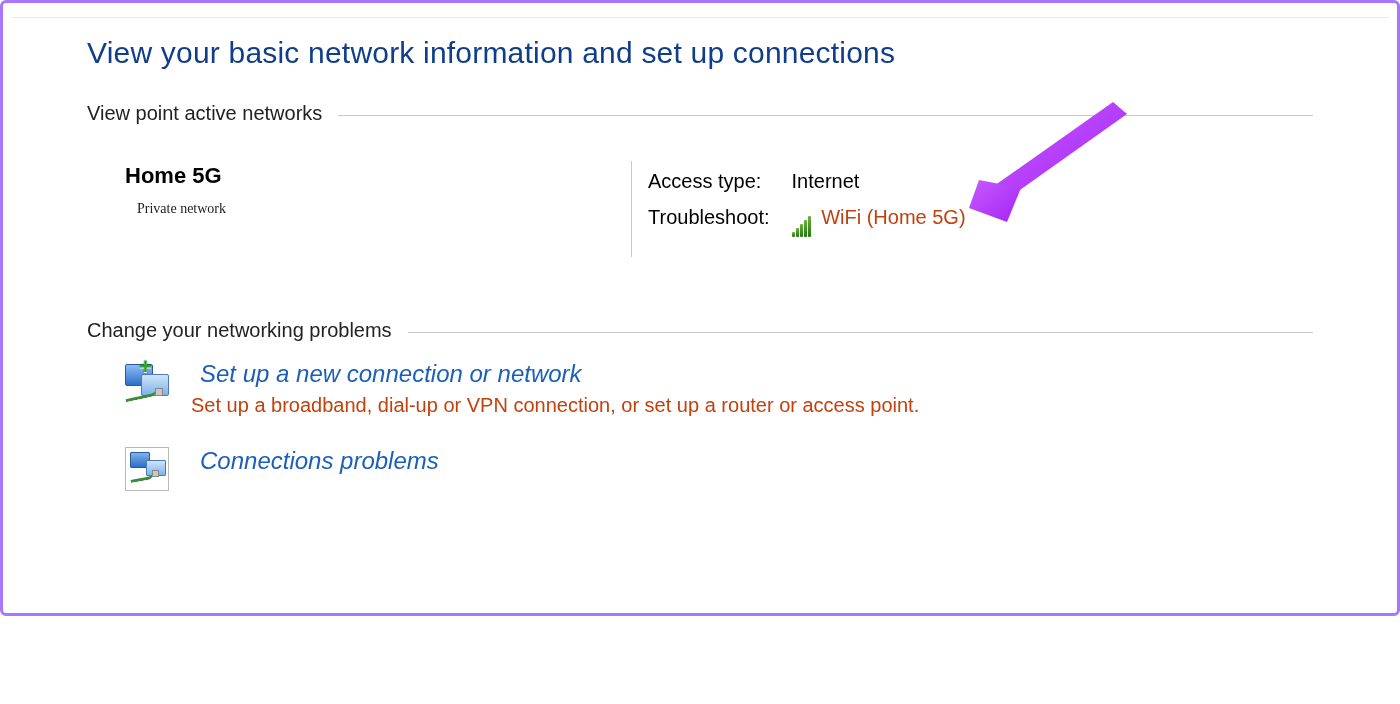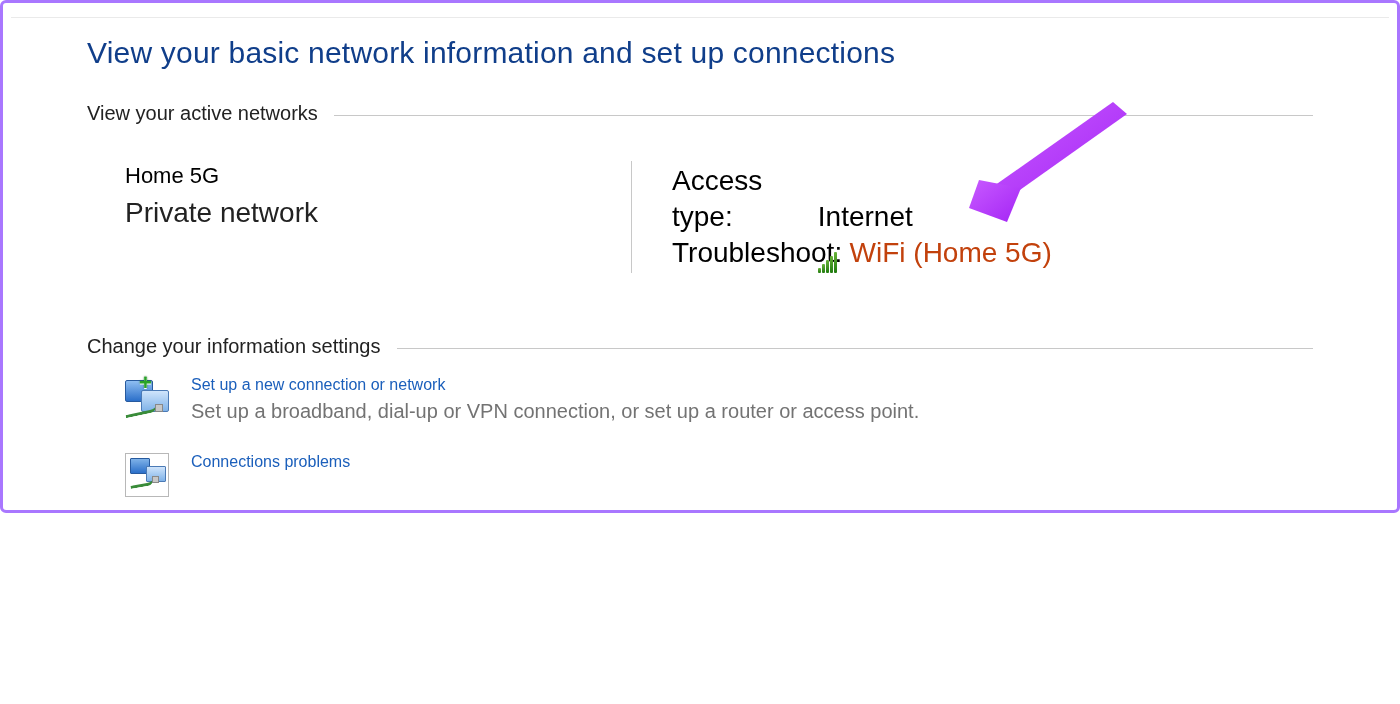--- a/index.html
+++ b/index.html
@@ -8,21 +8,21 @@
     width: 1400px;
     height: 704px;
     font-family: "Segoe UI", Arial, sans-serif;
     background: #ffffff;
     color: #000000;
     overflow: hidden;
   }
   .outer {
     box-sizing: border-box;
     width: 1400px;
-    height: 513px;
+    height: 616px;
     border: 3px solid #a977ff;
     border-radius: 6px;
     padding: 0;
   }
   .topbar {
     height: 14px;
     border-bottom: 1px solid #eaeaea;
     margin: 0 8px 0 8px;
   }
   .content {
@@ -58,40 +58,40 @@
     display: flex;
     align-items: stretch;
     margin: 36px 0 62px 38px;
   }
   .net-left {
     width: 506px;
     padding-top: 2px;
   }
   .net-name {
     font-size: 22px;
-    font-weight: 400;
+    font-weight: 700;
     margin: 0 0 8px 0;
   }
   .net-type {
-    font-size: 28px;
+    font-size: 14px;
     color: #222;
-    margin: 0;
+    margin: 12px;
+    font-family: Liberation Serif, serif;
   }
   .vdiv {
     width: 1px;
     background: #c8c8c8;
     margin-right: 16px;
     align-self: stretch;
     min-height: 96px;
   }
   .net-right {
     padding-top: 2px;
-    font-size: 28px;
+    font-size: 20px;
     line-height: 36px;
-    margin-left: 24px;
   }
   .net-right .lbl {
     display: inline-block;
     width: 138px;
   }
   .link {
     color: #c2410c;
     cursor: pointer;
   }
   .wifi-signal {
@@ -119,28 +119,29 @@
     margin: 14px 0 30px 38px;
   }
   .option-row .icon {
     width: 44px;
     height: 44px;
     position: relative;
     flex: 0 0 44px;
     margin-right: 22px;
   }
   .option-text .title {
-    font-size: 16px;
+    font-size: 24px;
     color: #1b5fbb;
-    margin: 0 0 6px 0;
+    margin: 0 0 6px 9px;
     cursor: pointer;
+    font-style: italic;
   }
   .option-text .desc {
     font-size: 20px;
-    color: #737373;
+    color: #c2410c;
     margin: 0;
   }
 
   
   .ic-setup .monA {
     position: absolute; left: 0; top: 4px; width: 26px; height: 20px;
     background: linear-gradient(180deg, #8fbef2 0%, #2b6fc9 100%);
     border: 1px solid #275a9e; border-radius: 2px;
   }
   .ic-setup .monB {
@@ -203,21 +204,21 @@
 </head>
 <body>
 
 <div class="outer">
   <div class="topbar"></div>
   <div class="content">
 
     <h1 class="page-title">View your basic network information and set up connections</h1>
 
     <div class="section-heading">
-      <span class="label">View your active networks</span>
+      <span class="label">View point active networks</span>
       <span class="rule"></span>
     </div>
 
     <div class="active-net-row">
       <div class="net-left">
         <p class="net-name">Home 5G</p>
         <p class="net-type">Private network</p>
       </div>
 
       <div class="vdiv"></div>
@@ -231,21 +232,21 @@
           <span class="lbl">Troubleshoot:</span>
           <span class="wifi-signal">
             <span class="b1"></span><span class="b2"></span><span class="b3"></span><span class="b4"></span><span class="b5"></span>
           </span>
           <span class="link">WiFi (Home 5G)</span>
         </div>
       </div>
     </div>
 
     <div class="section-heading">
-      <span class="label">Change your information settings</span>
+      <span class="label">Change your networking problems</span>
       <span class="rule"></span>
     </div>
 
     <div class="option-row">
       <div class="icon ic-setup">
         <div class="monA"></div>
           <div class="monB"></div>
           <div class="plus">+</div>
           <div class="cable"></div>
       </div>

